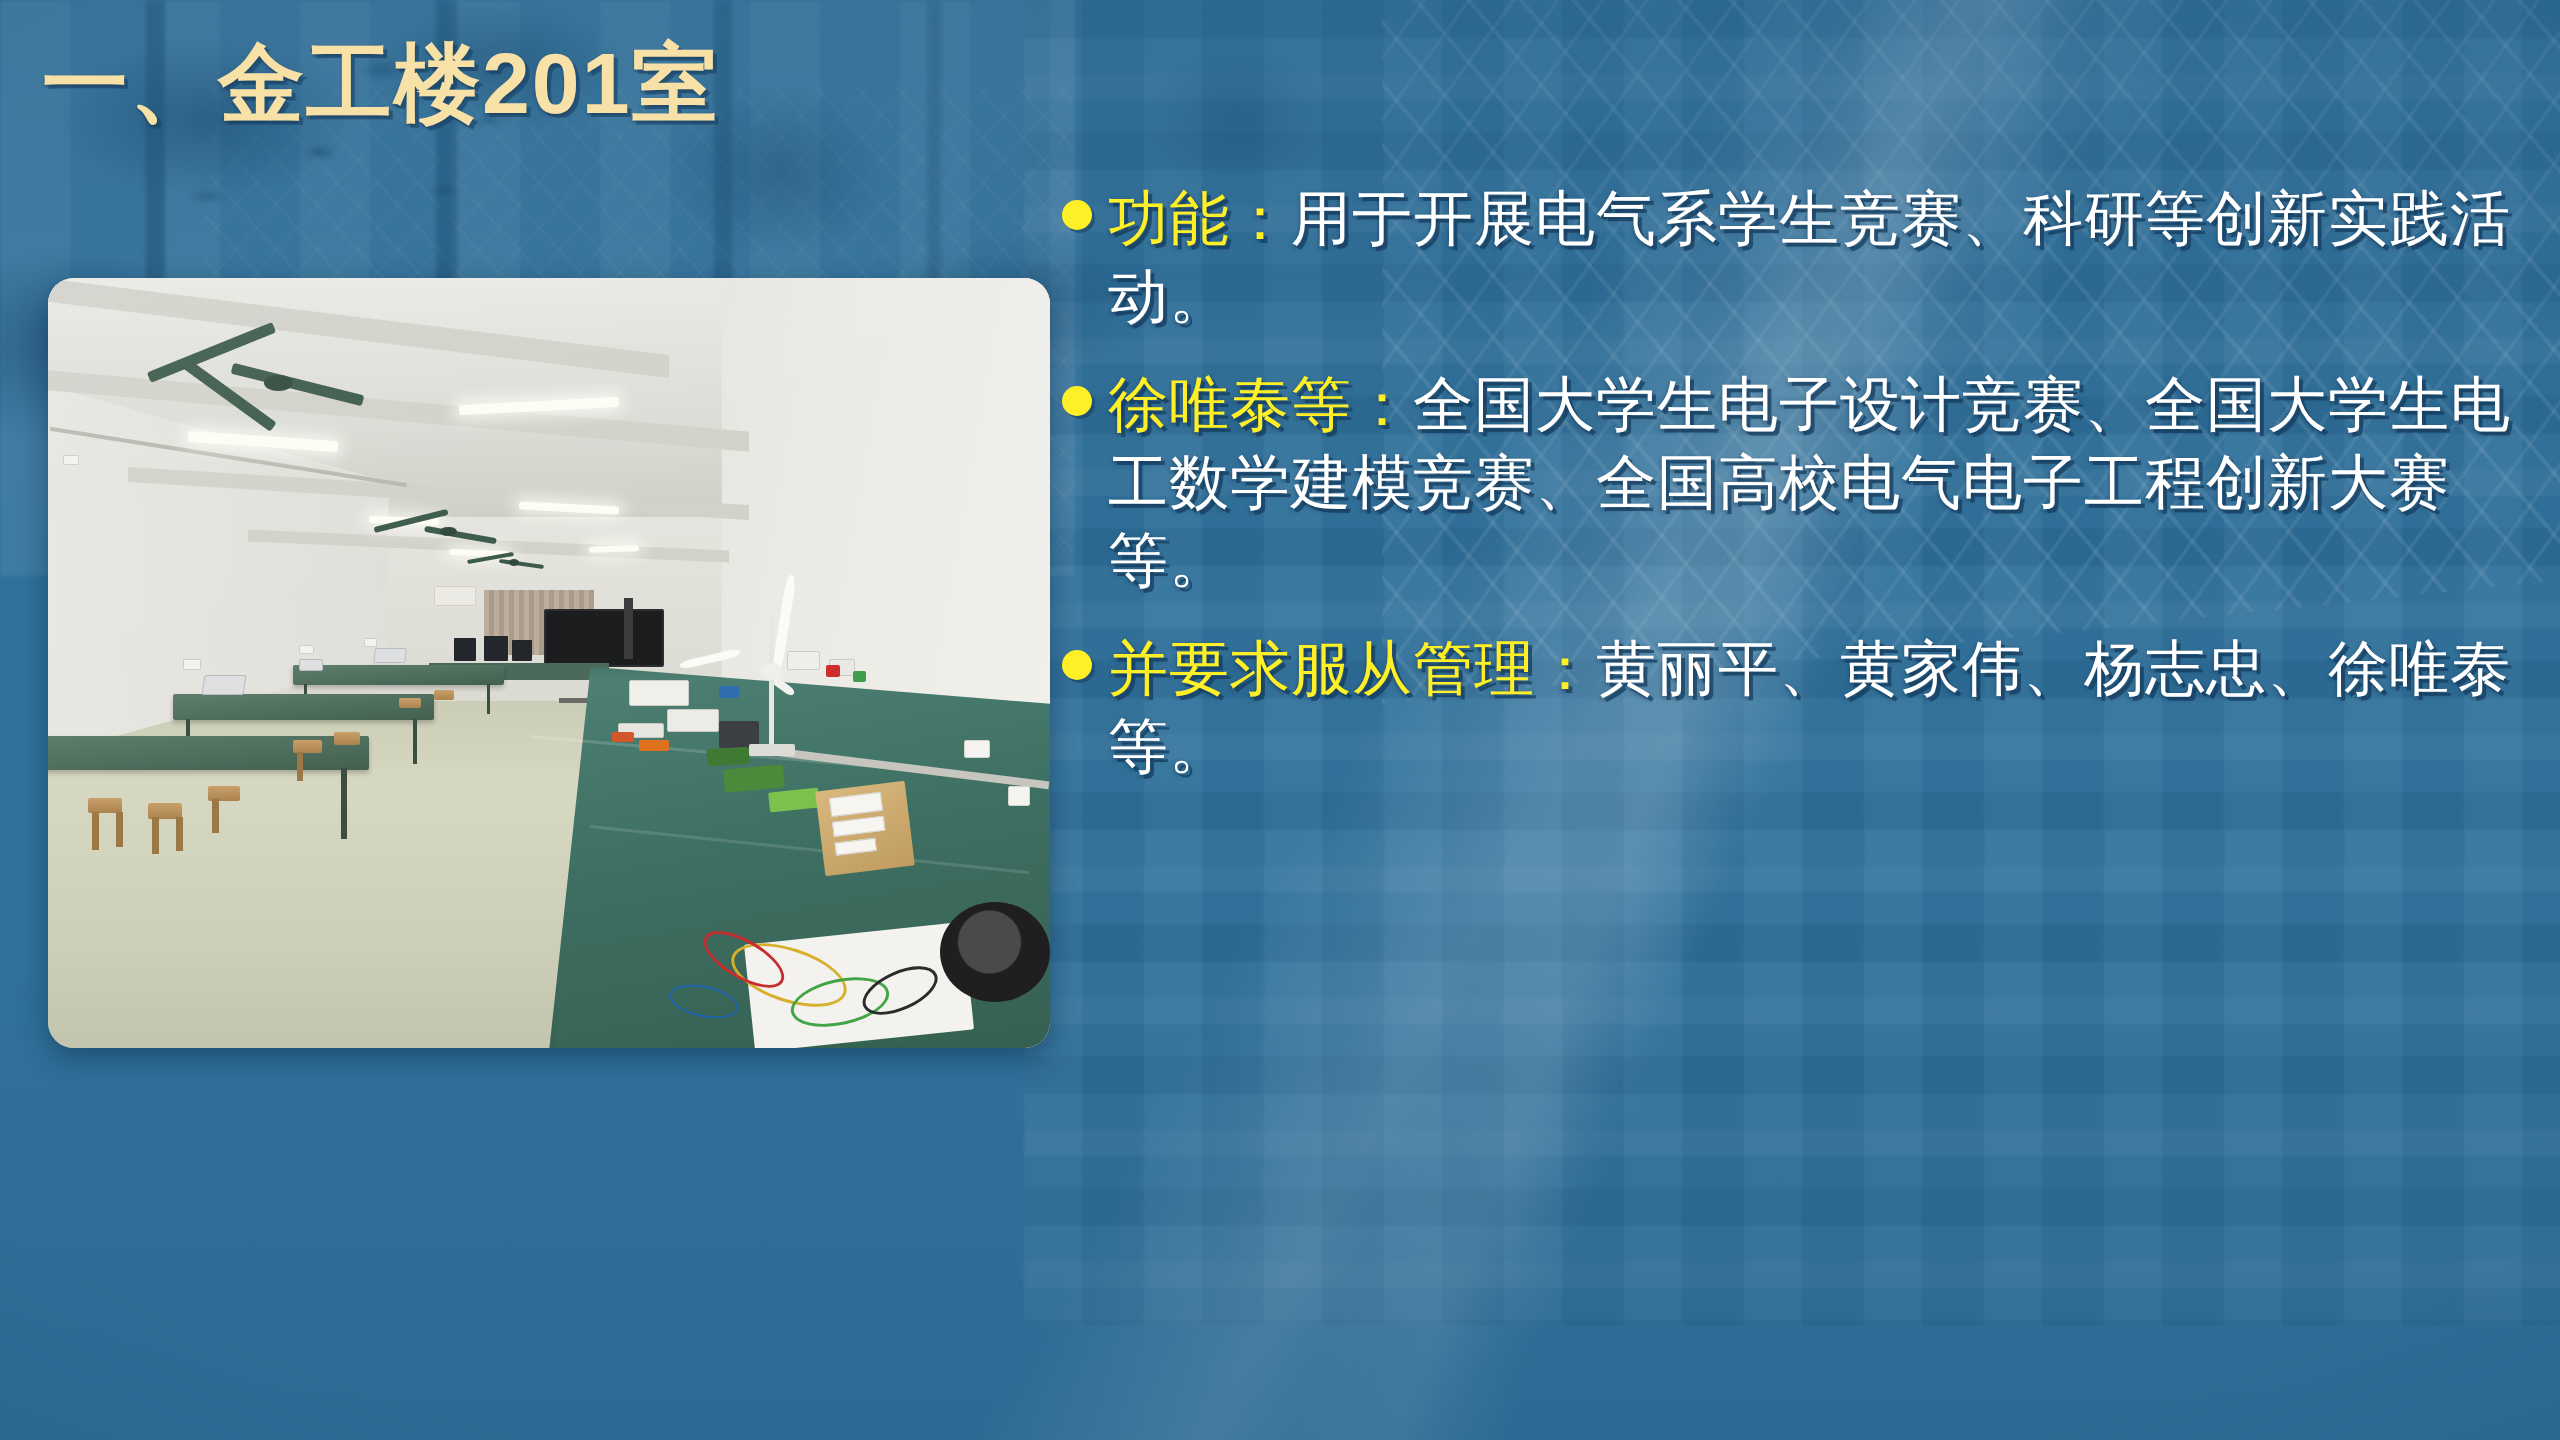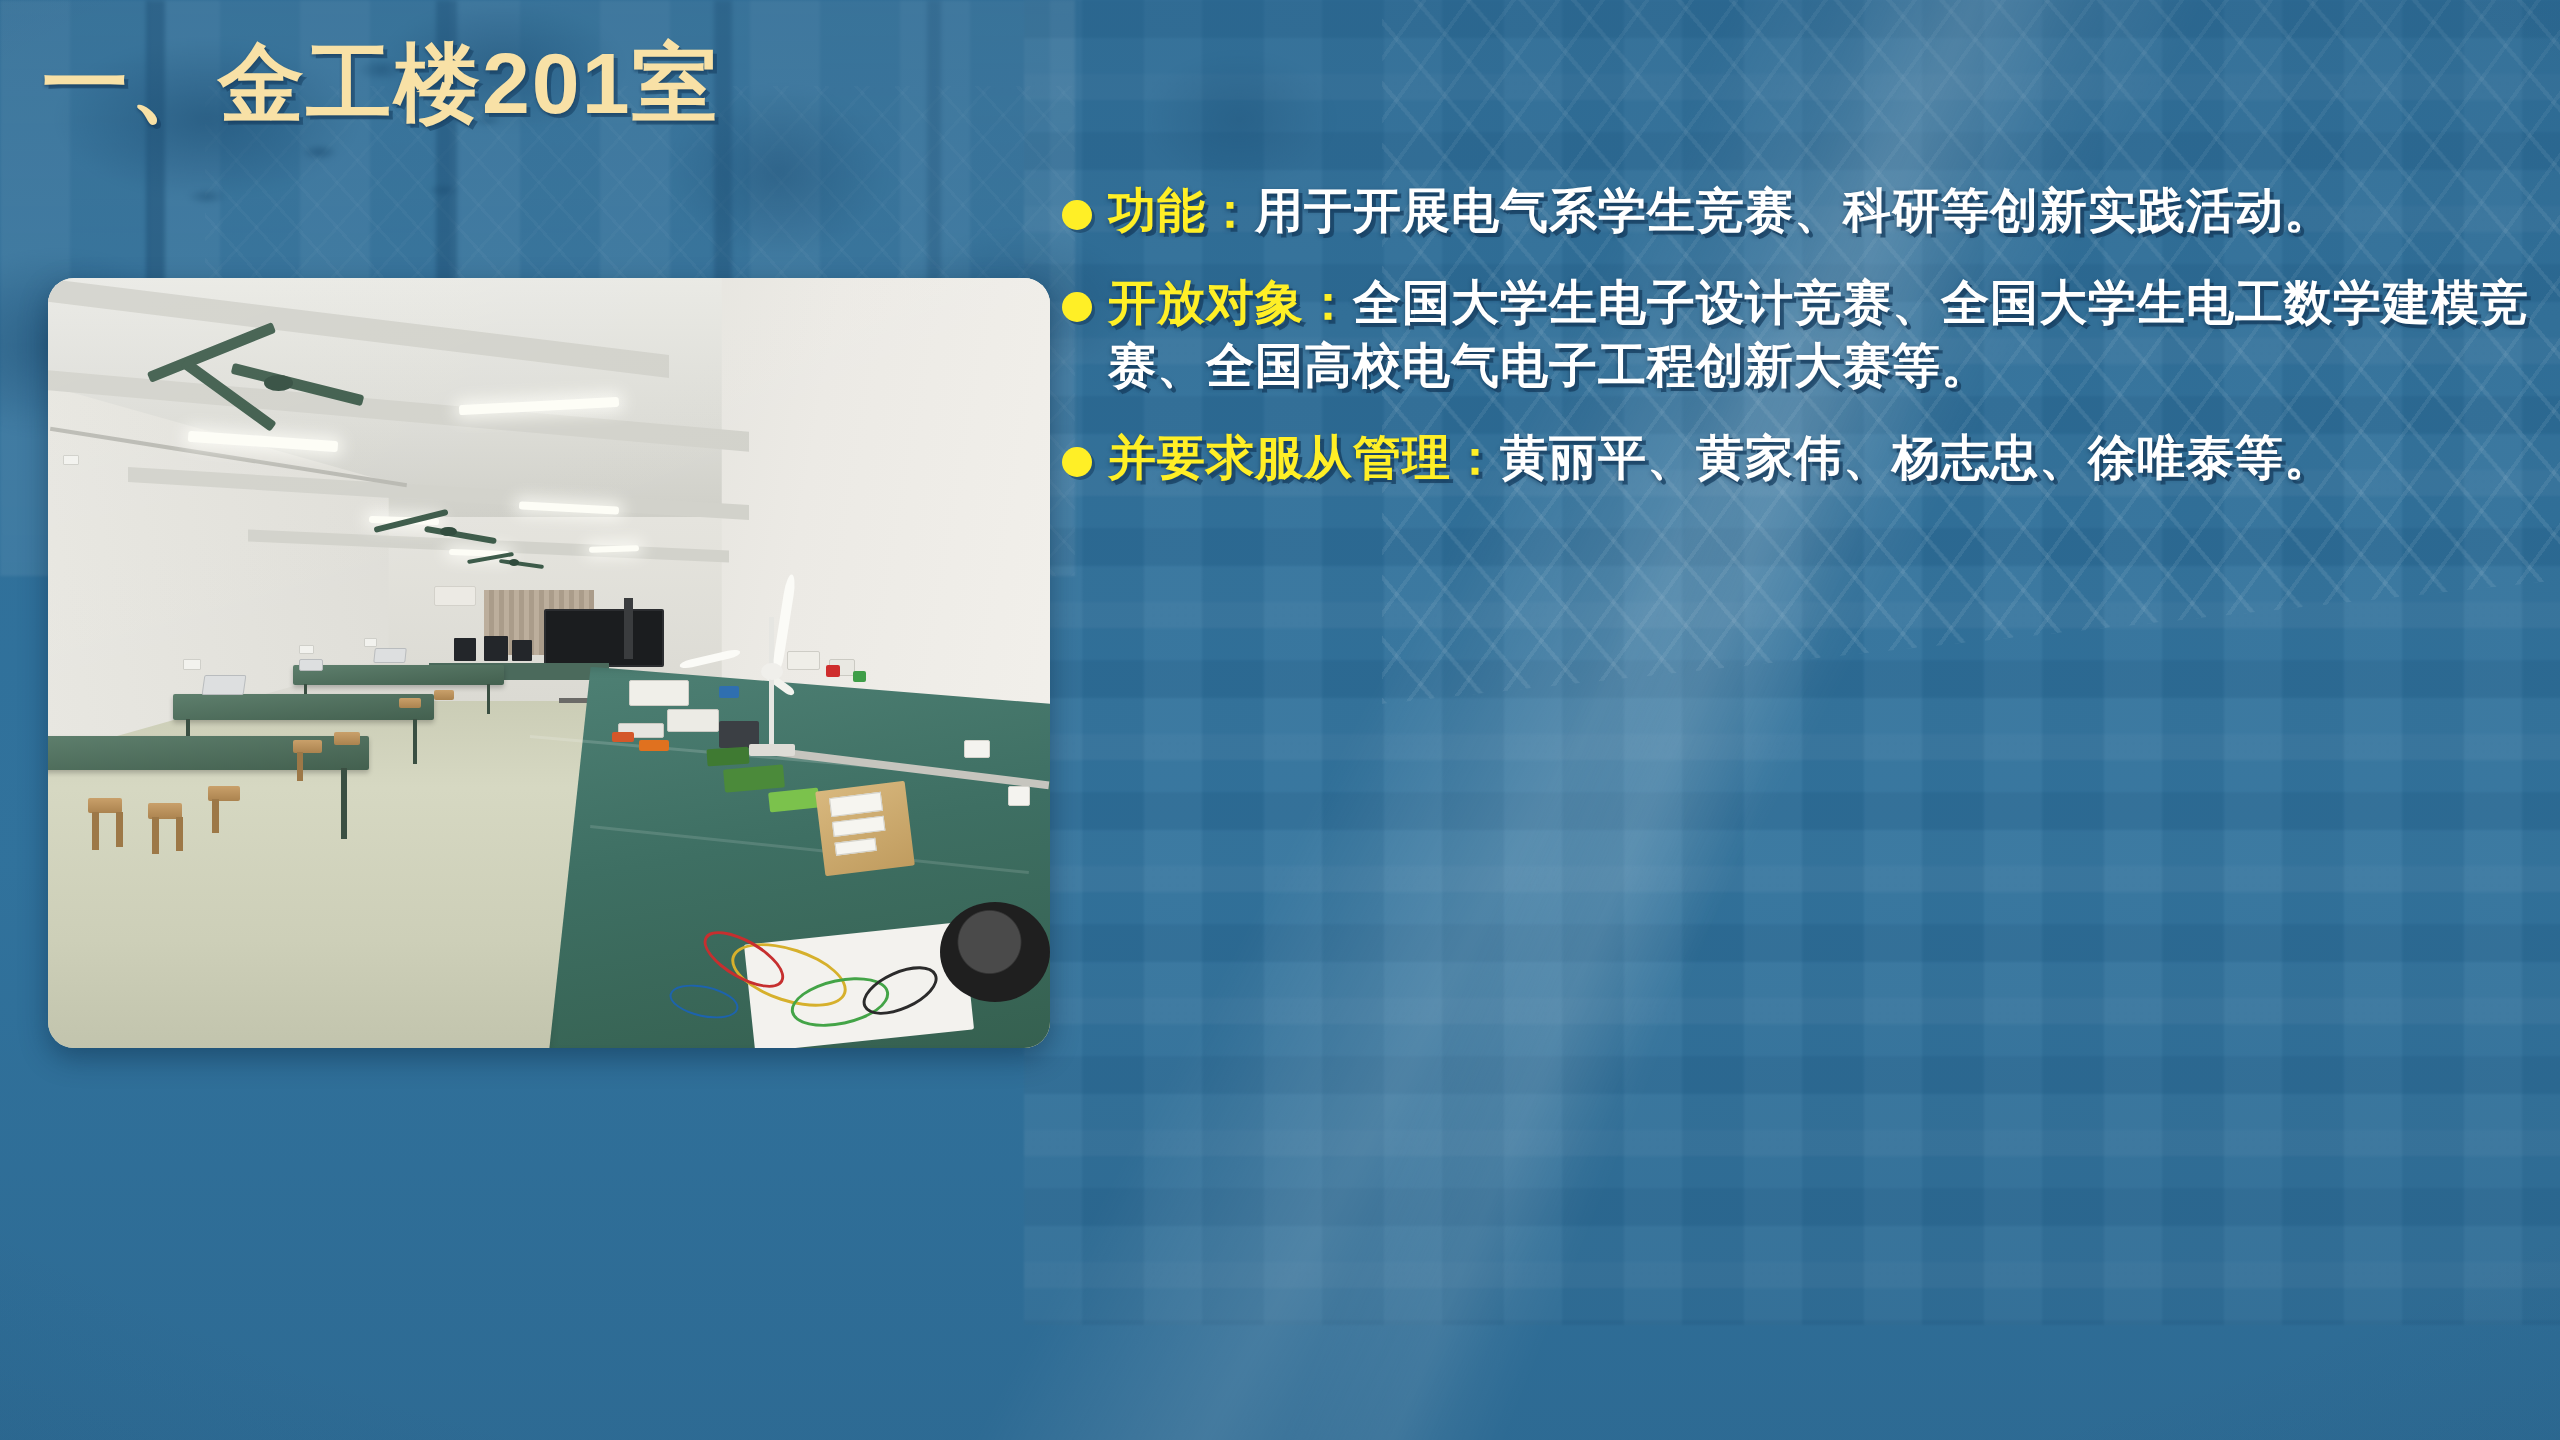--- a/index.html
+++ b/index.html
@@ -345,21 +345,21 @@
   .p-sheen { inset:0; background:linear-gradient(160deg,rgba(255,255,255,.10) 0%,rgba(255,255,255,0) 42%); }
 
   
   #content {
     position:absolute; left:1062px; top:180px; width:1476px;
   }
   .bullet {
     position:relative;
     margin-bottom:30px;
     padding-left:46px;
-    font-size:48px; font-weight:bold; line-height:1.30;
+    font-size:60px; font-weight:normal; line-height:1.30;
     color:#ffffff;
     text-shadow:4px 4px 0 rgba(20,58,92,.70), 0 2px 4px rgba(10,40,70,.55);
     letter-spacing:1px;
     word-break:break-all;
   }
   .bullet .dot {
     position:absolute; left:0; top:20px;
     width:30px; height:30px; border-radius:50%;
     background:#ffef26;
     box-shadow:3px 3px 0 rgba(20,58,92,.55);
@@ -521,21 +521,21 @@
 
   <div id="content">
 
     <div class="bullet">
       <span class="dot"></span>
       <span class="lbl">功能：</span><span class="body">用于开展电气系学生竞赛、科研等创新实践活动。</span>
     </div>
 
     <div class="bullet">
       <span class="dot"></span>
-      <span class="lbl">开放对象：</span><span class="body">全国大学生电子设计竞赛、全国大学生电工数学建模竞赛、全国高校电气电子工程创新大赛等。</span>
+      <span class="lbl">徐唯泰等：</span><span class="body">全国大学生电子设计竞赛、全国大学生电工数学建模竞赛、全国高校电气电子工程创新大赛等。</span>
     </div>
 
     <div class="bullet">
       <span class="dot"></span>
       <span class="lbl">并要求服从管理：</span><span class="body">黄丽平、黄家伟、杨志忠、徐唯泰等。</span>
     </div>
 
 
   </div>
 </div>

